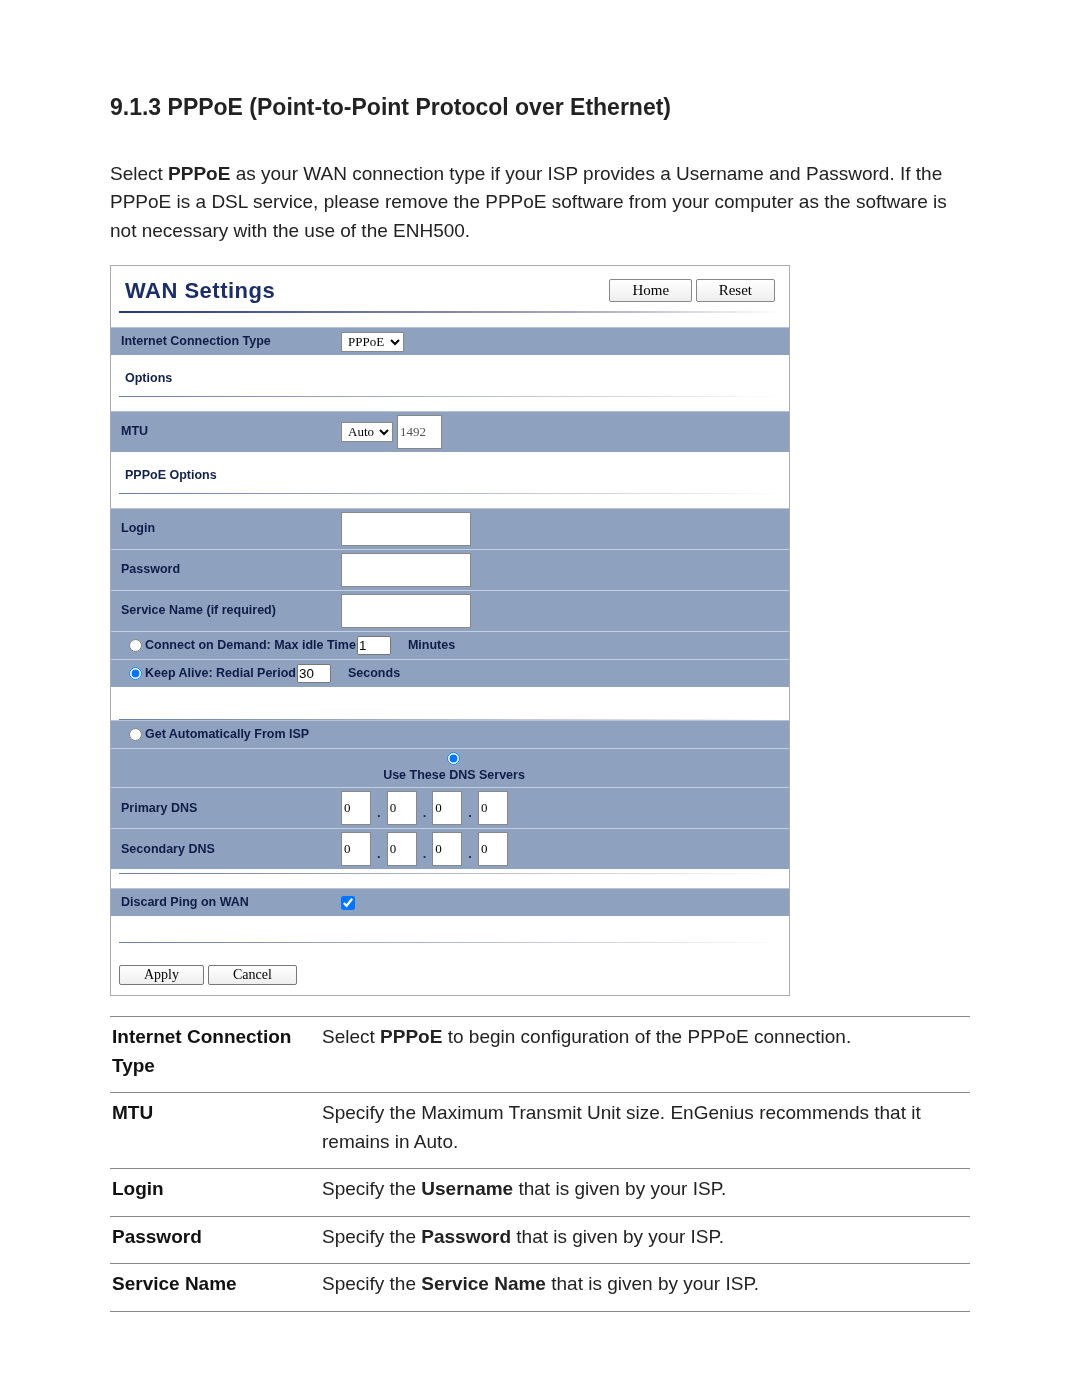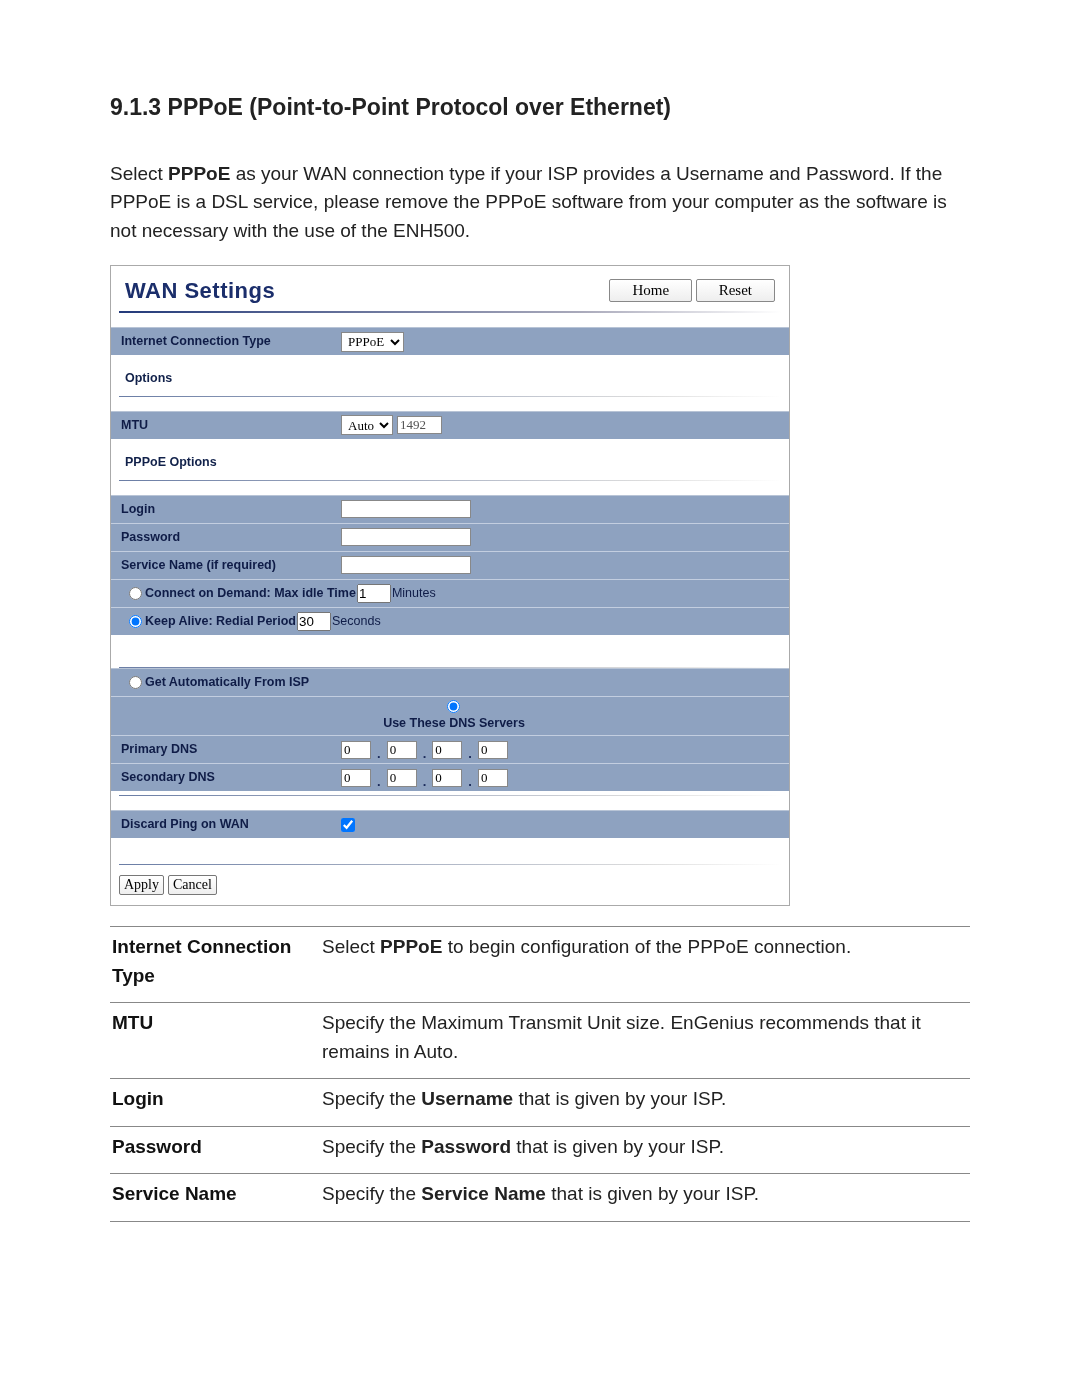--- a/index.html
+++ b/index.html
@@ -83,50 +83,51 @@
     font-family: "Times New Roman", serif;
     font-size: 13px;
     padding: 0 2px;
     height: 20px;
     border: 1px solid #888;
     background: #fff;
   }
   .row-controls input[type="text"] {
     font-family: "Times New Roman", serif;
     font-size: 13px;
-    height: 18px;
+    height: 34px;
     padding: 0 2px;
     border: 1px solid #888;
     background: #fff;
   }
   .wan-spacer { height: 14px; }
 
   .row-radio {
     display: flex;
     align-items: center;
     gap: 1px;
     flex-wrap: wrap;
   }
   .row-radio input[type="radio"] { margin: 0 2px 0 0; }
   .row-radio label { font-weight: 700; font-size: 12.5px; color: #0f1c47; }
   .row-radio .mini-input { width: 34px; }
-  .row-radio .suffix { font-weight: 400; font-size: 12.5px; color: #0f1c47; }
+  .row-radio .suffix { font-weight: 700; font-size: 12.5px; color: #0f1c47; padding-left: 16px; }
 
   .ip-input { width: 30px; text-align: left; }
   .ip-dot { font-weight: 700; padding: 0 2px; position: relative; top: 4px; }
   input[type="checkbox"] { width: 14px; height: 14px; border: 1px solid #888; }
 
   .action-row { padding: 10px 8px 10px 8px; display: flex; gap: 4px; }
   .action-row button {
     font-family: "Times New Roman", serif;
     font-size: 14px;
-    padding: 1px 4px;
+    padding: 1px 24px;
     border: 1px solid #777;
     background: linear-gradient(#fff,#eee);
     border-radius: 2px;
+    margin-top: 12px;
   }
 
   
   .desc-table {
     width: 100%;
     border-collapse: collapse;
     font-size: 19px;
   }
   .desc-table td {
     padding: 6px 4px 12px 2px;

